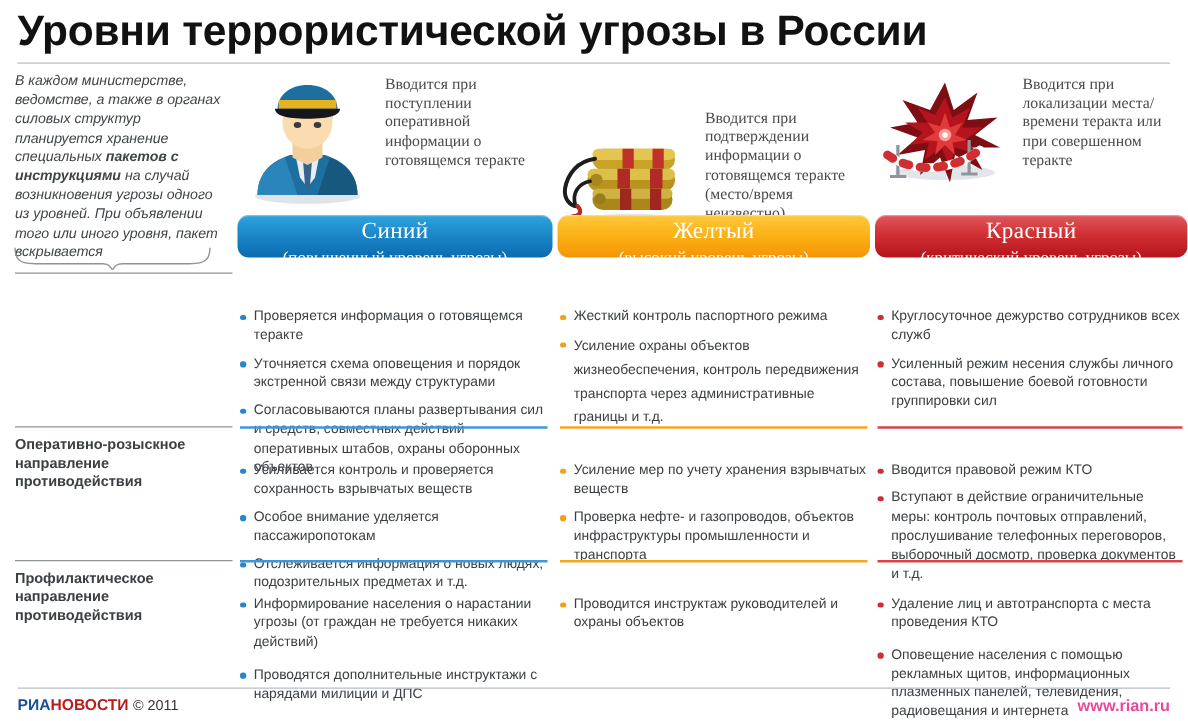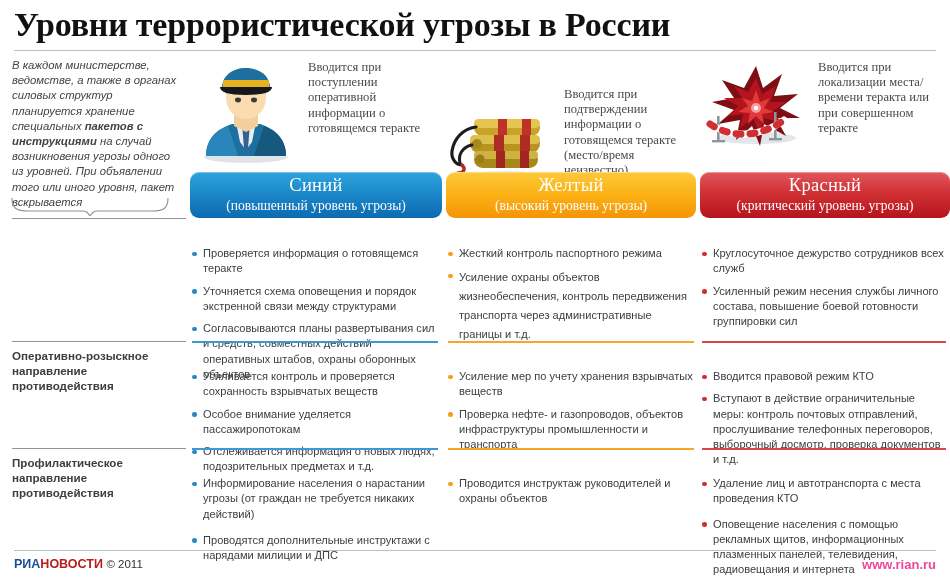--- a/index.html
+++ b/index.html
@@ -20,21 +20,21 @@
     width: 950px;
     height: 577px;
   }
 
   
   .title {
     position: absolute;
     left: 14px;
     top: 4px;
     width: 920px;
-    font-family: Liberation Serif, serif;
+    font-family: Liberation Sans, sans-serif;
     font-size: 34px;
     font-weight: 700;
     color: #111111;
     letter-spacing: -0.2px;
     line-height: 42px;
     white-space: nowrap;
   }
   .title-rule {
     position: absolute;
     left: 14px;
@@ -87,21 +87,21 @@
     font-family: "Liberation Serif", serif;
     font-size: 12.6px;
     line-height: 15.2px;
     color: #4a4a4a;
   }
 
   
   .pill {
     position: absolute;
     top: 172px;
-    height: 46px;
+    height: 34px;
     border-radius: 9px;
     text-align: center;
     color: #ffffff;
     font-family: "Liberation Serif", serif;
     box-shadow: inset 0 1px 0 rgba(255,255,255,0.35);
   }
   .pill .pill-name {
     display: block;
     font-size: 18.5px;
     line-height: 23px;

